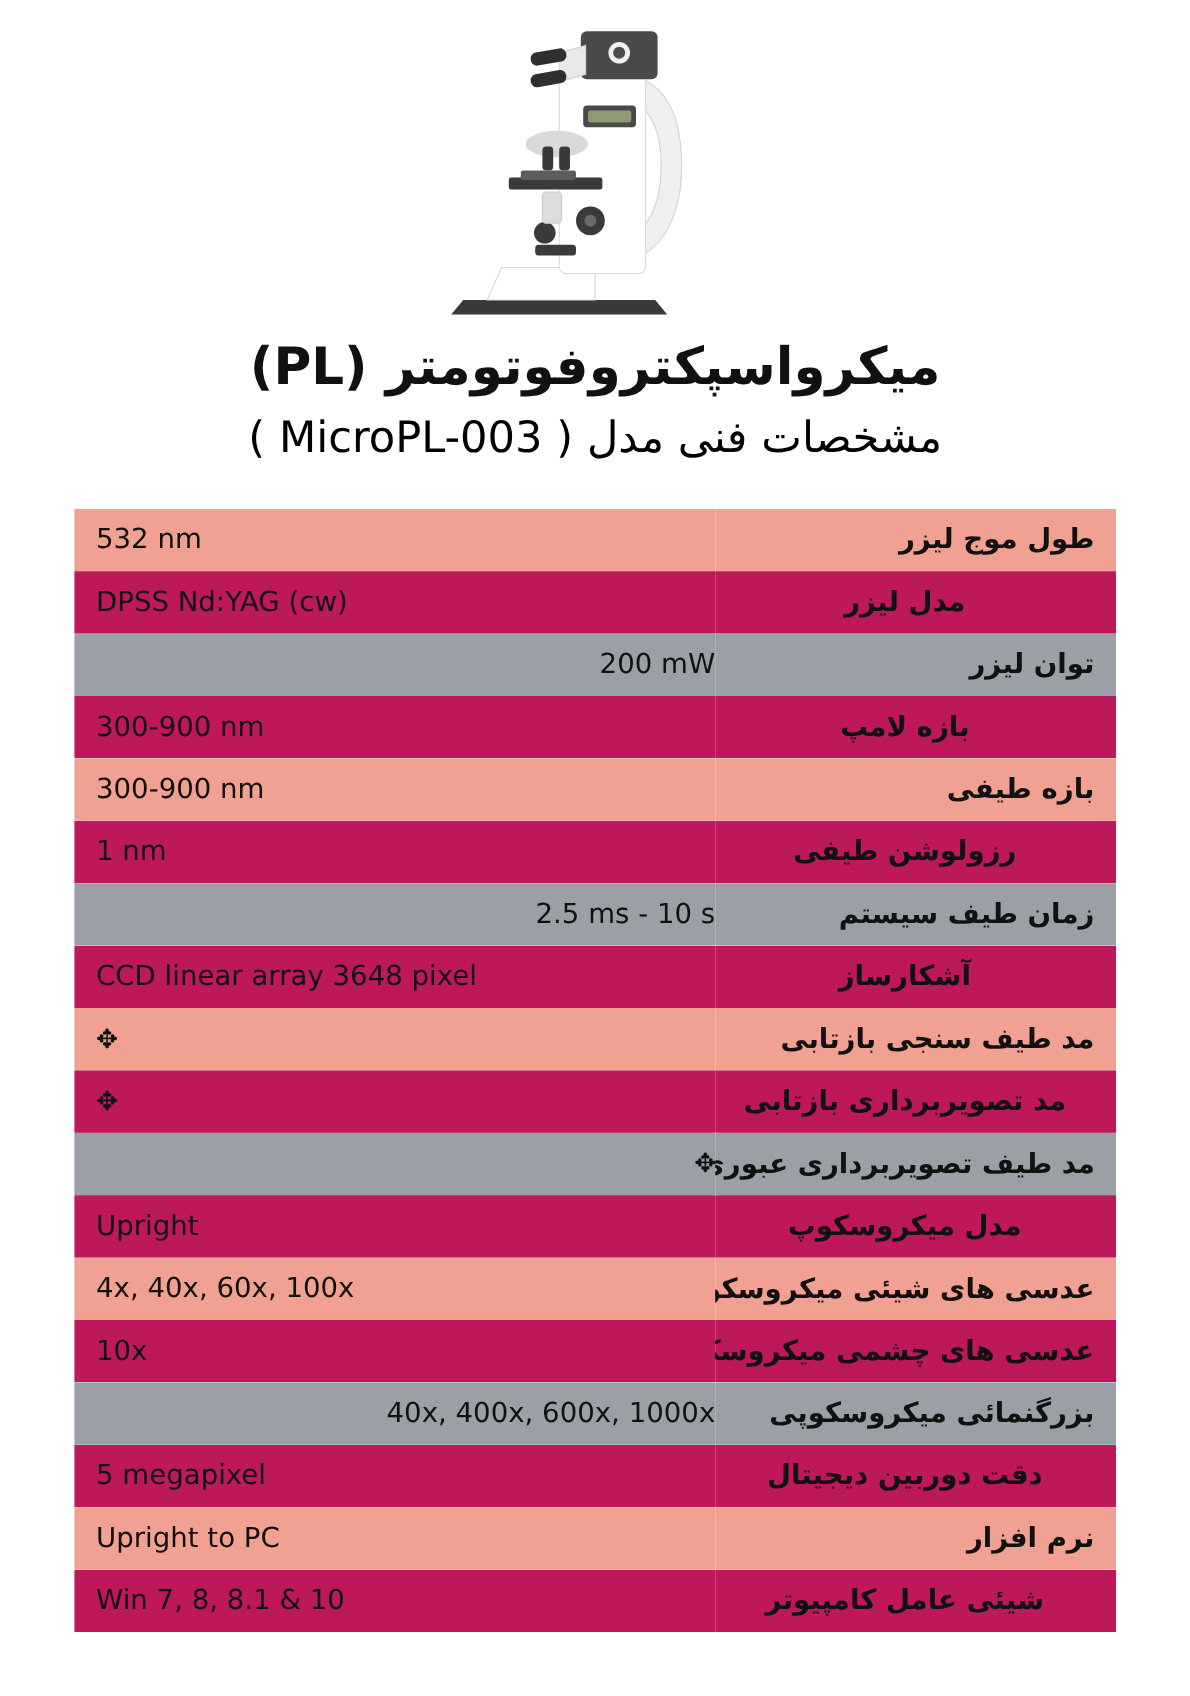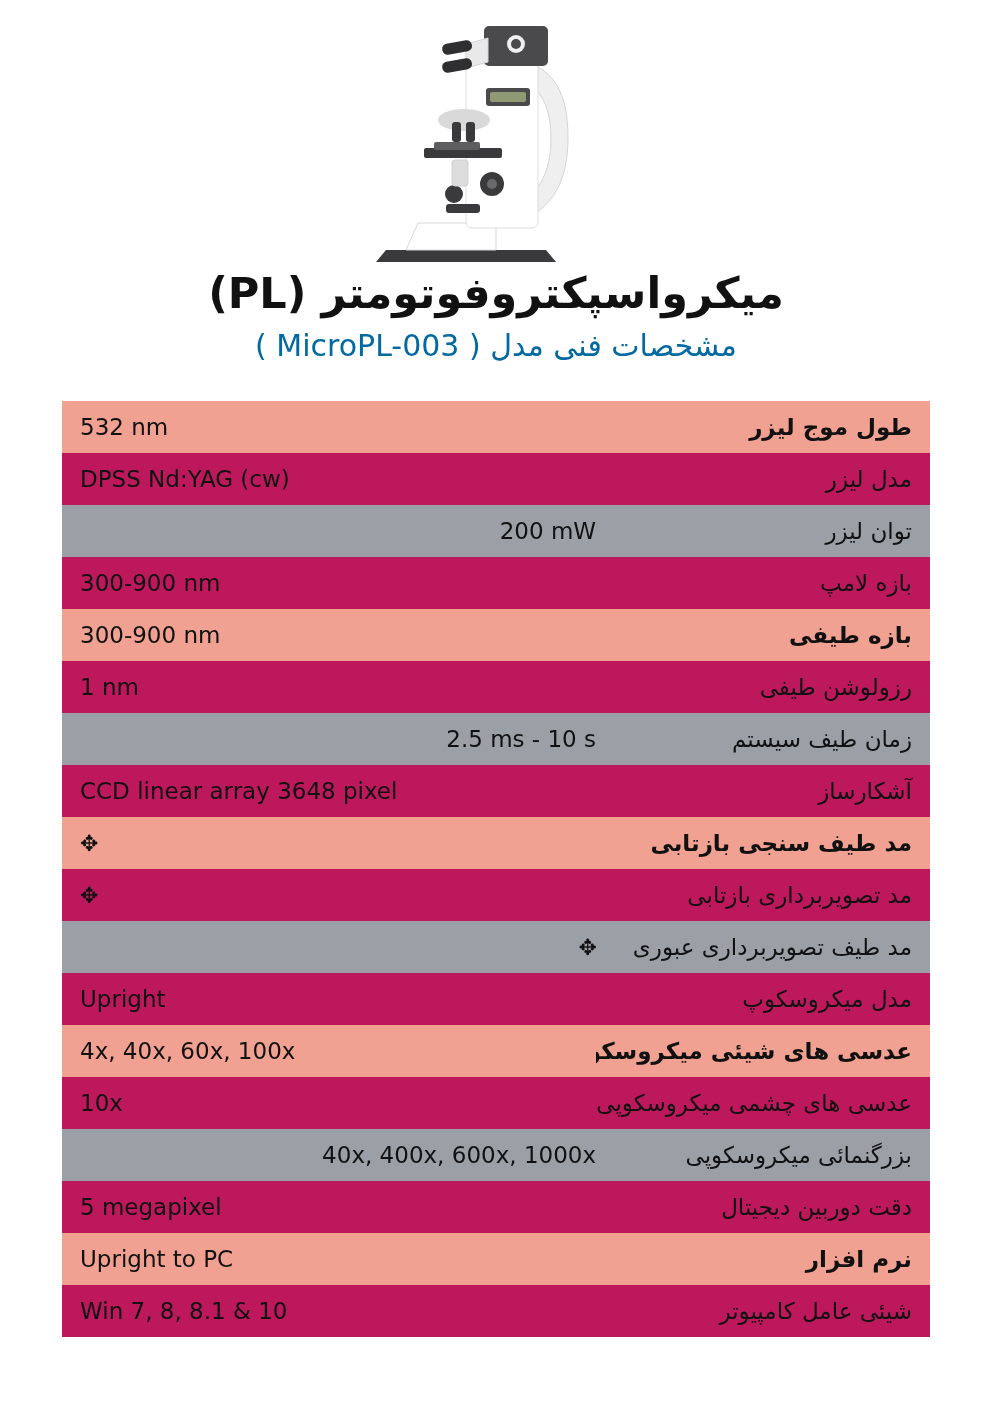--- a/index.html
+++ b/index.html
@@ -33,26 +33,26 @@
   .title-block {
     text-align: center;
     padding: 0 24px;
   }
   .main-title {
     font-size: 43px;
     font-weight: bold;
     color: #111111;
     letter-spacing: 0;
     line-height: 1.15;
-    margin: 1px;
+    margin: 14px;
     direction: rtl;
   }
   .sub-title {
-    font-size: 30px;
-    color: #0369a1;
+    font-size: 36px;
+    color: #000000;
     margin: 10px 0 0 0;
     direction: rtl;
     font-weight: normal;
   }
 
   
   .spec-table {
     margin: 38px 62px 0 62px;
     border-collapse: collapse;
     width: calc(100% - 124px);
@@ -80,22 +80,22 @@
     text-align: left;
     direction: ltr;
     width: 62%;
     font-weight: normal;
     color: #111;
     padding-left: 18px;
   }
   tr.band-salmon td { background: #f0a192; }
   tr.band-gray   td { background: #9aa0a6; text-align: right; }
   tr.band-white  td { background: #be185d; }
-  tr.band-white td.label { font-weight: normal; }
-  tr.band-gray td.label { font-weight: normal; margin-top: 41px; }
+  tr.band-white td.label { font-weight: bold; text-align: center; }
+  tr.band-gray td.label { font-weight: bold; margin-top: 41px; }
 
   .mark {
     display: inline-block;
     font-size: 22px;
     line-height: 1;
     letter-spacing: -1px;
   }
 </style>
 </head>
 <body>

